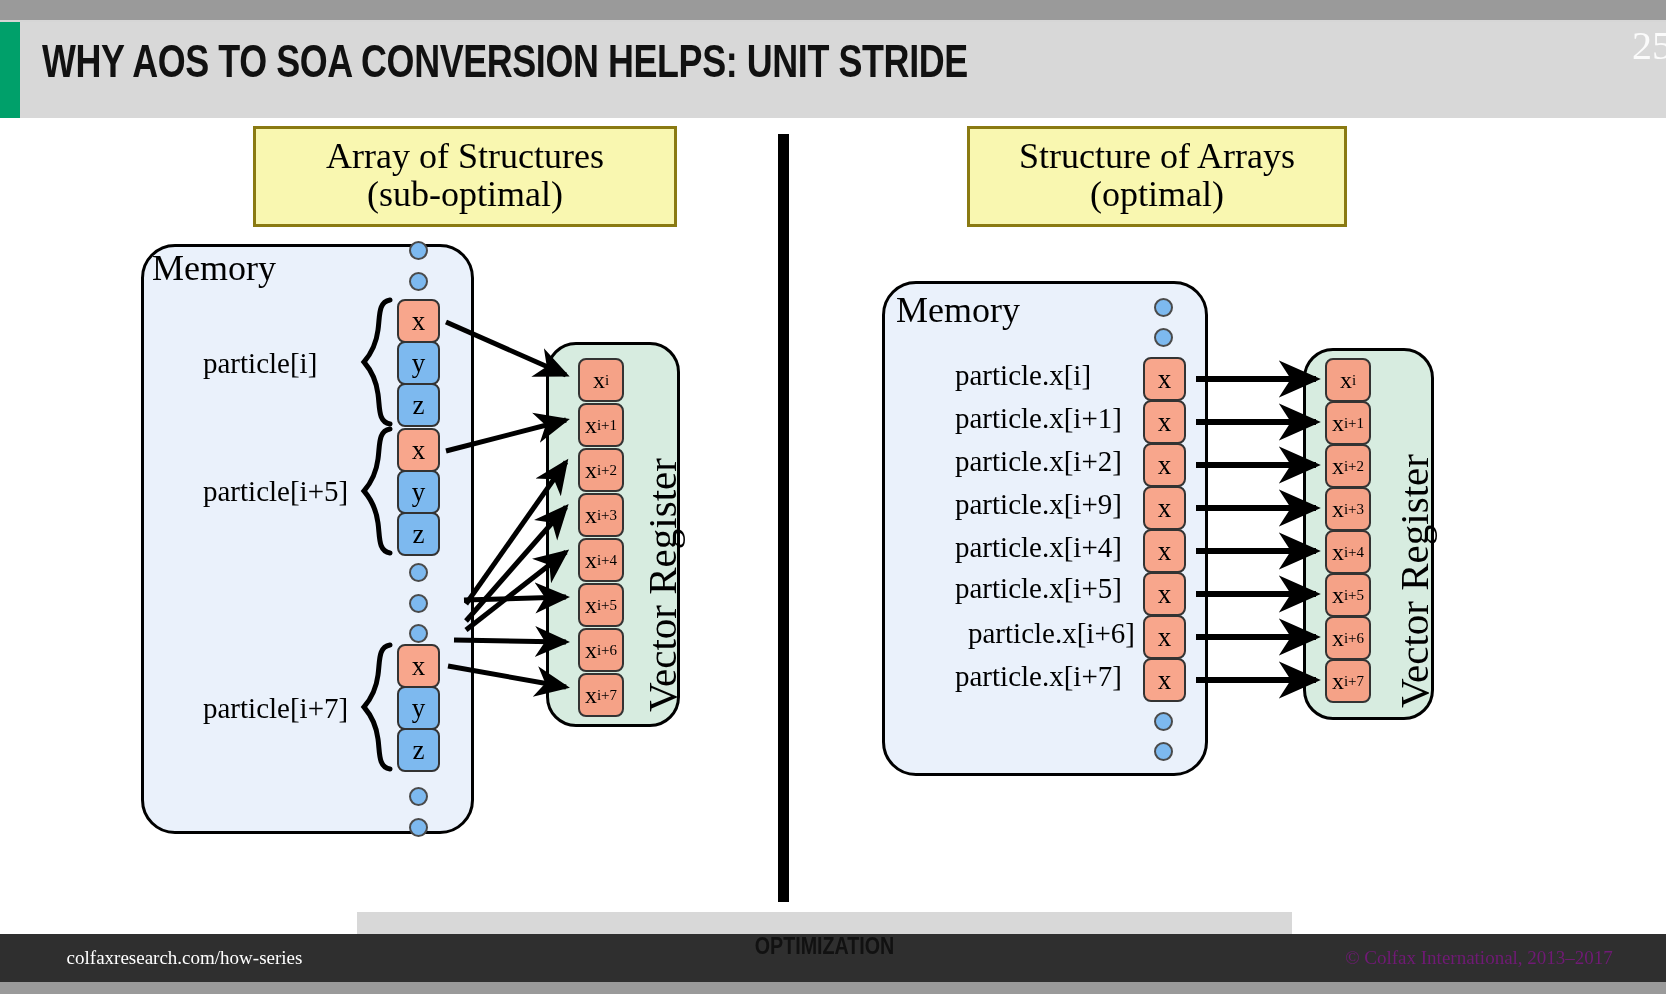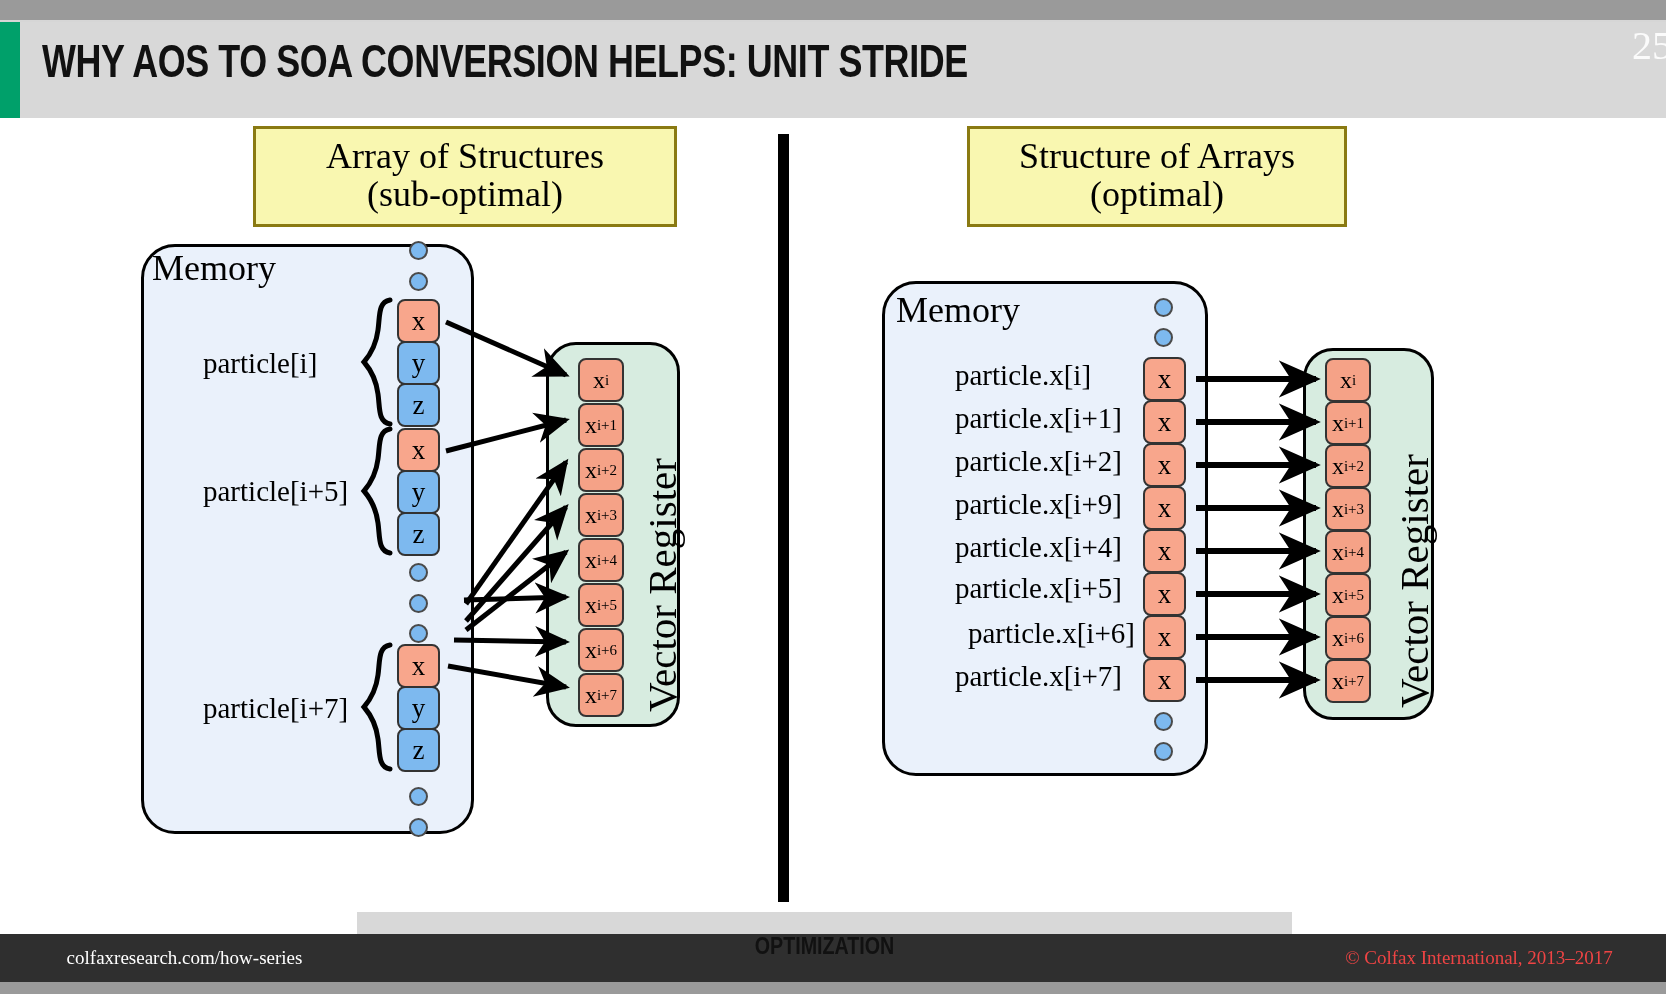--- a/index.html
+++ b/index.html
@@ -112,21 +112,21 @@
     transform:scaleX(0.82);transform-origin:center top;
   }
   .footleft{
     position:absolute;left:0;top:934px;width:357px;height:48px;
     display:flex;align-items:center;justify-content:center;
     color:#fff;font-size:19px;padding-left:6px;
   }
   .footright{
     position:absolute;left:1292px;top:934px;width:374px;height:48px;
     display:flex;align-items:center;justify-content:center;
-    color:#ef4444;font-size:19px;
+    color:#701a75;font-size:19px;
   }
   .bottomstrip{position:absolute;left:0;top:982px;width:1666px;height:12px;background:#9a9a9a;}
 </style>
 </head>
 <body>
 
 <div class="slide">
 
   <div class="topstrip"></div>
   <div class="topstrip-hl"></div>

